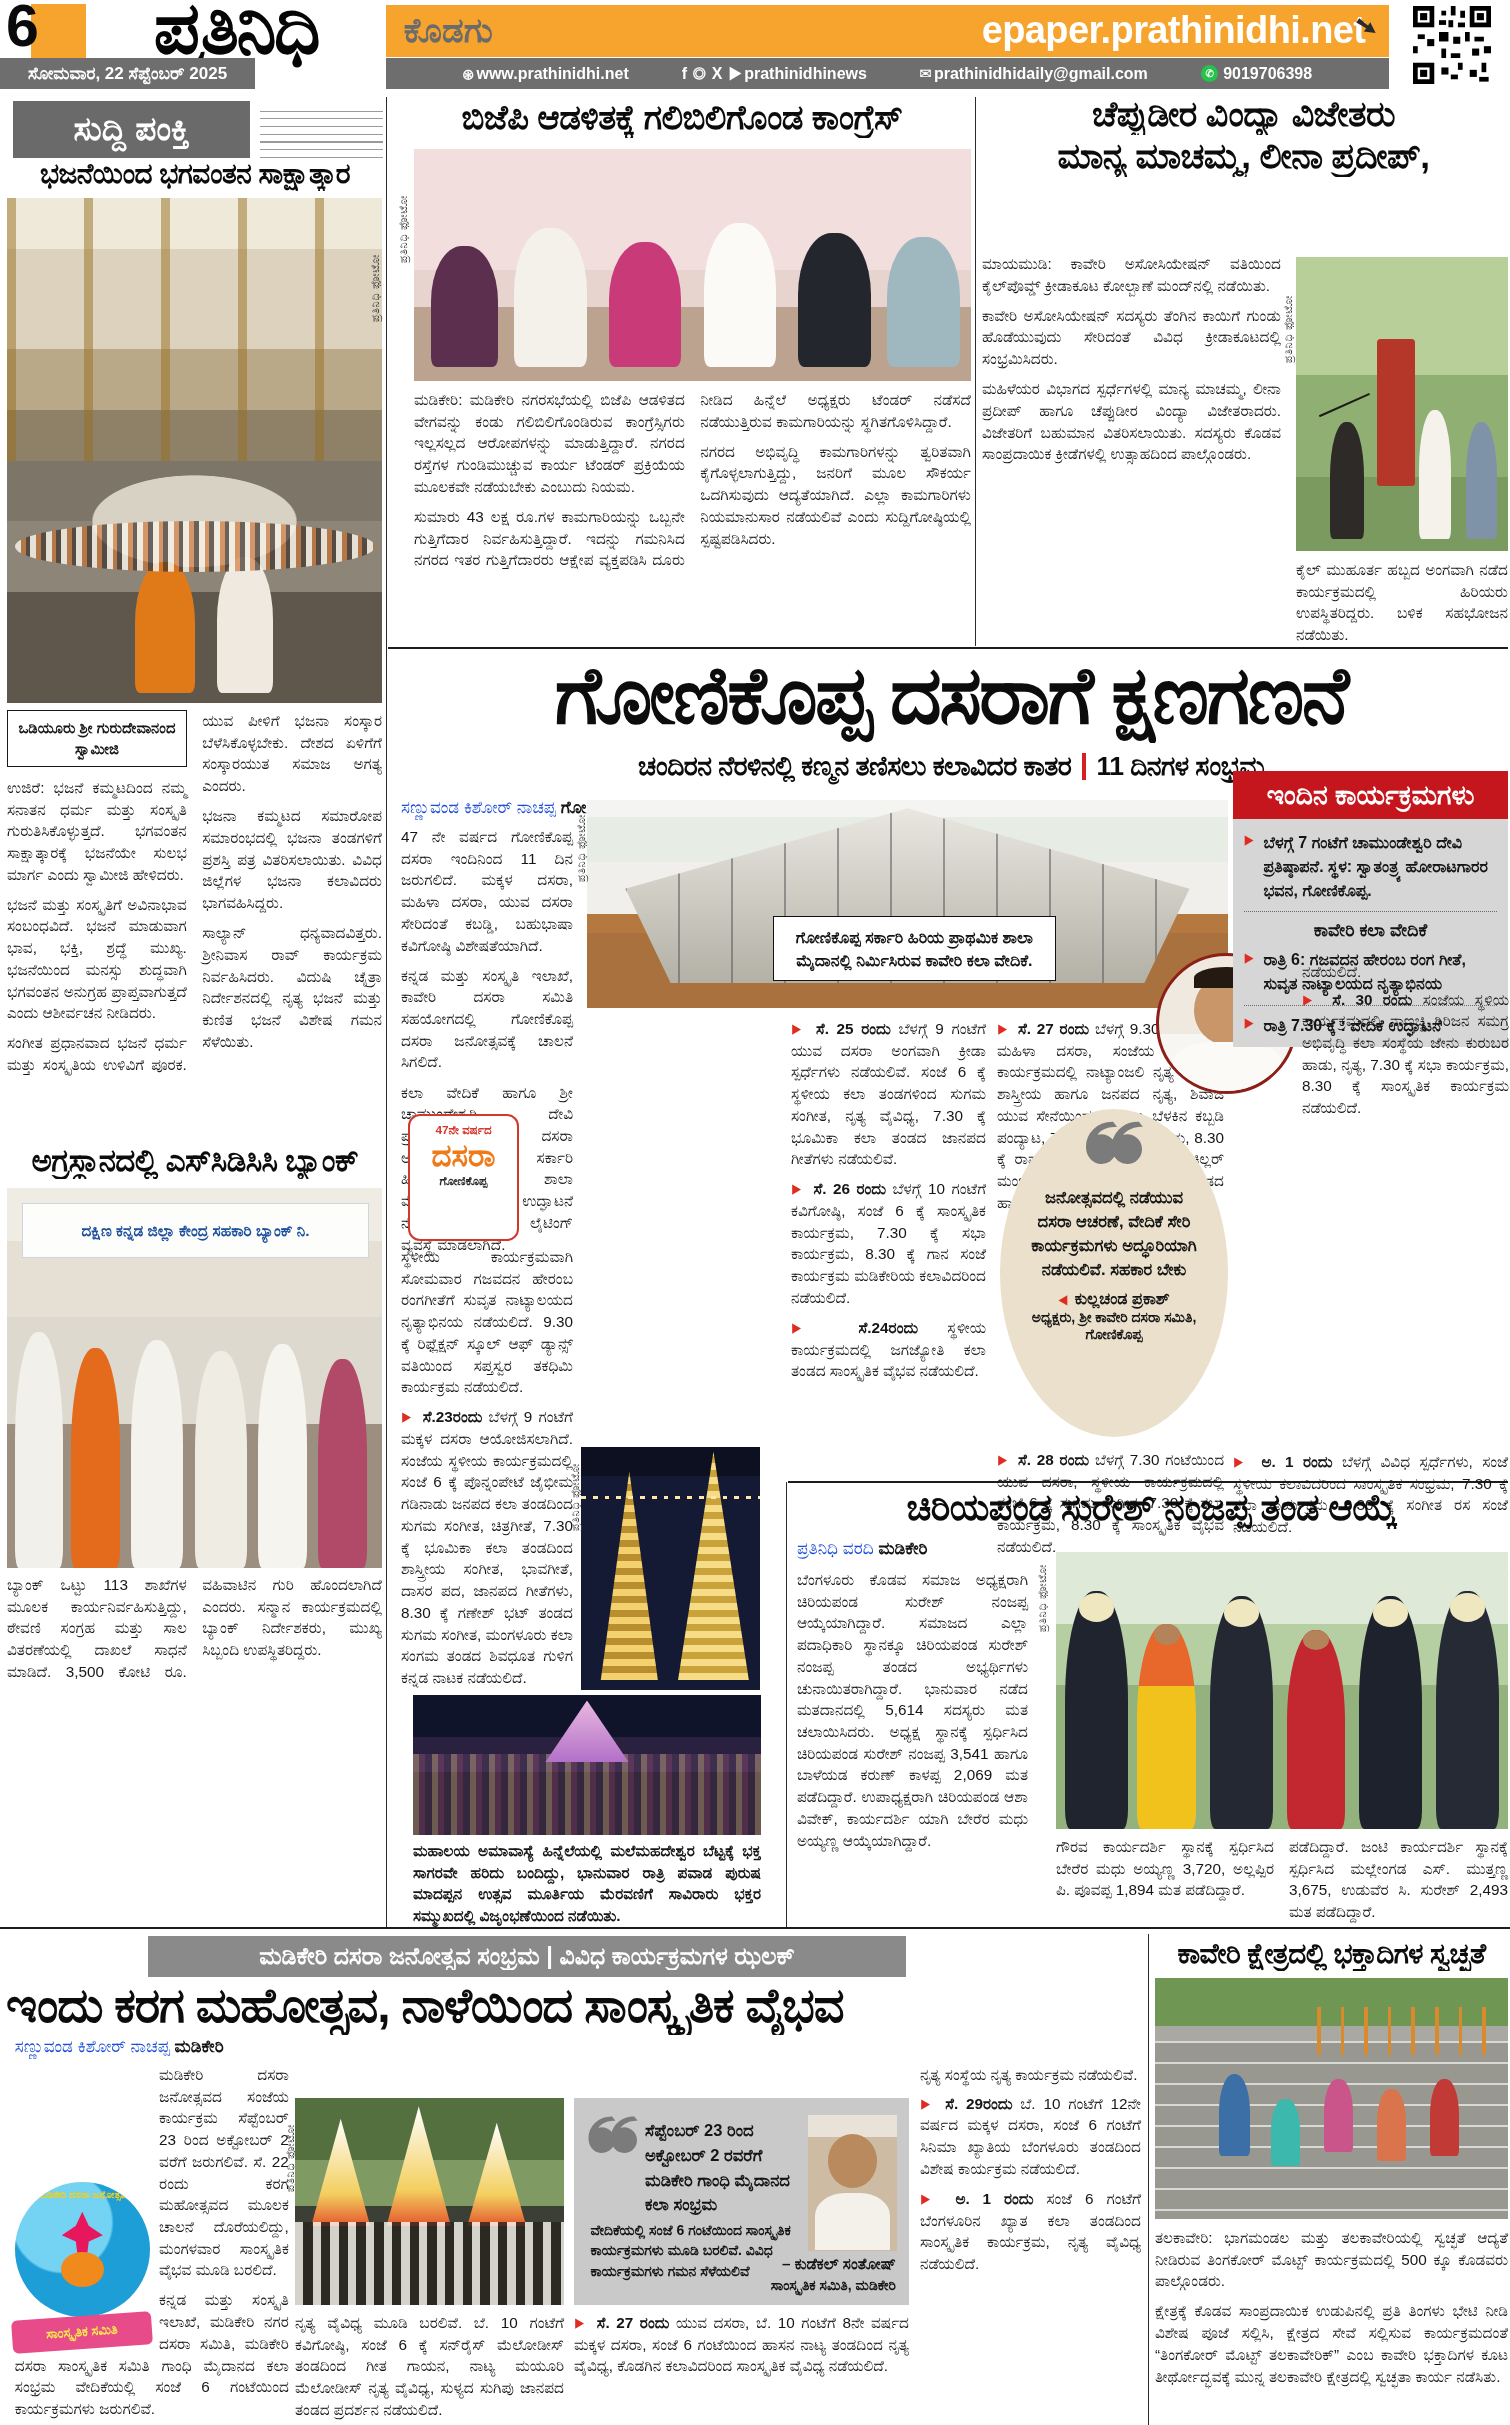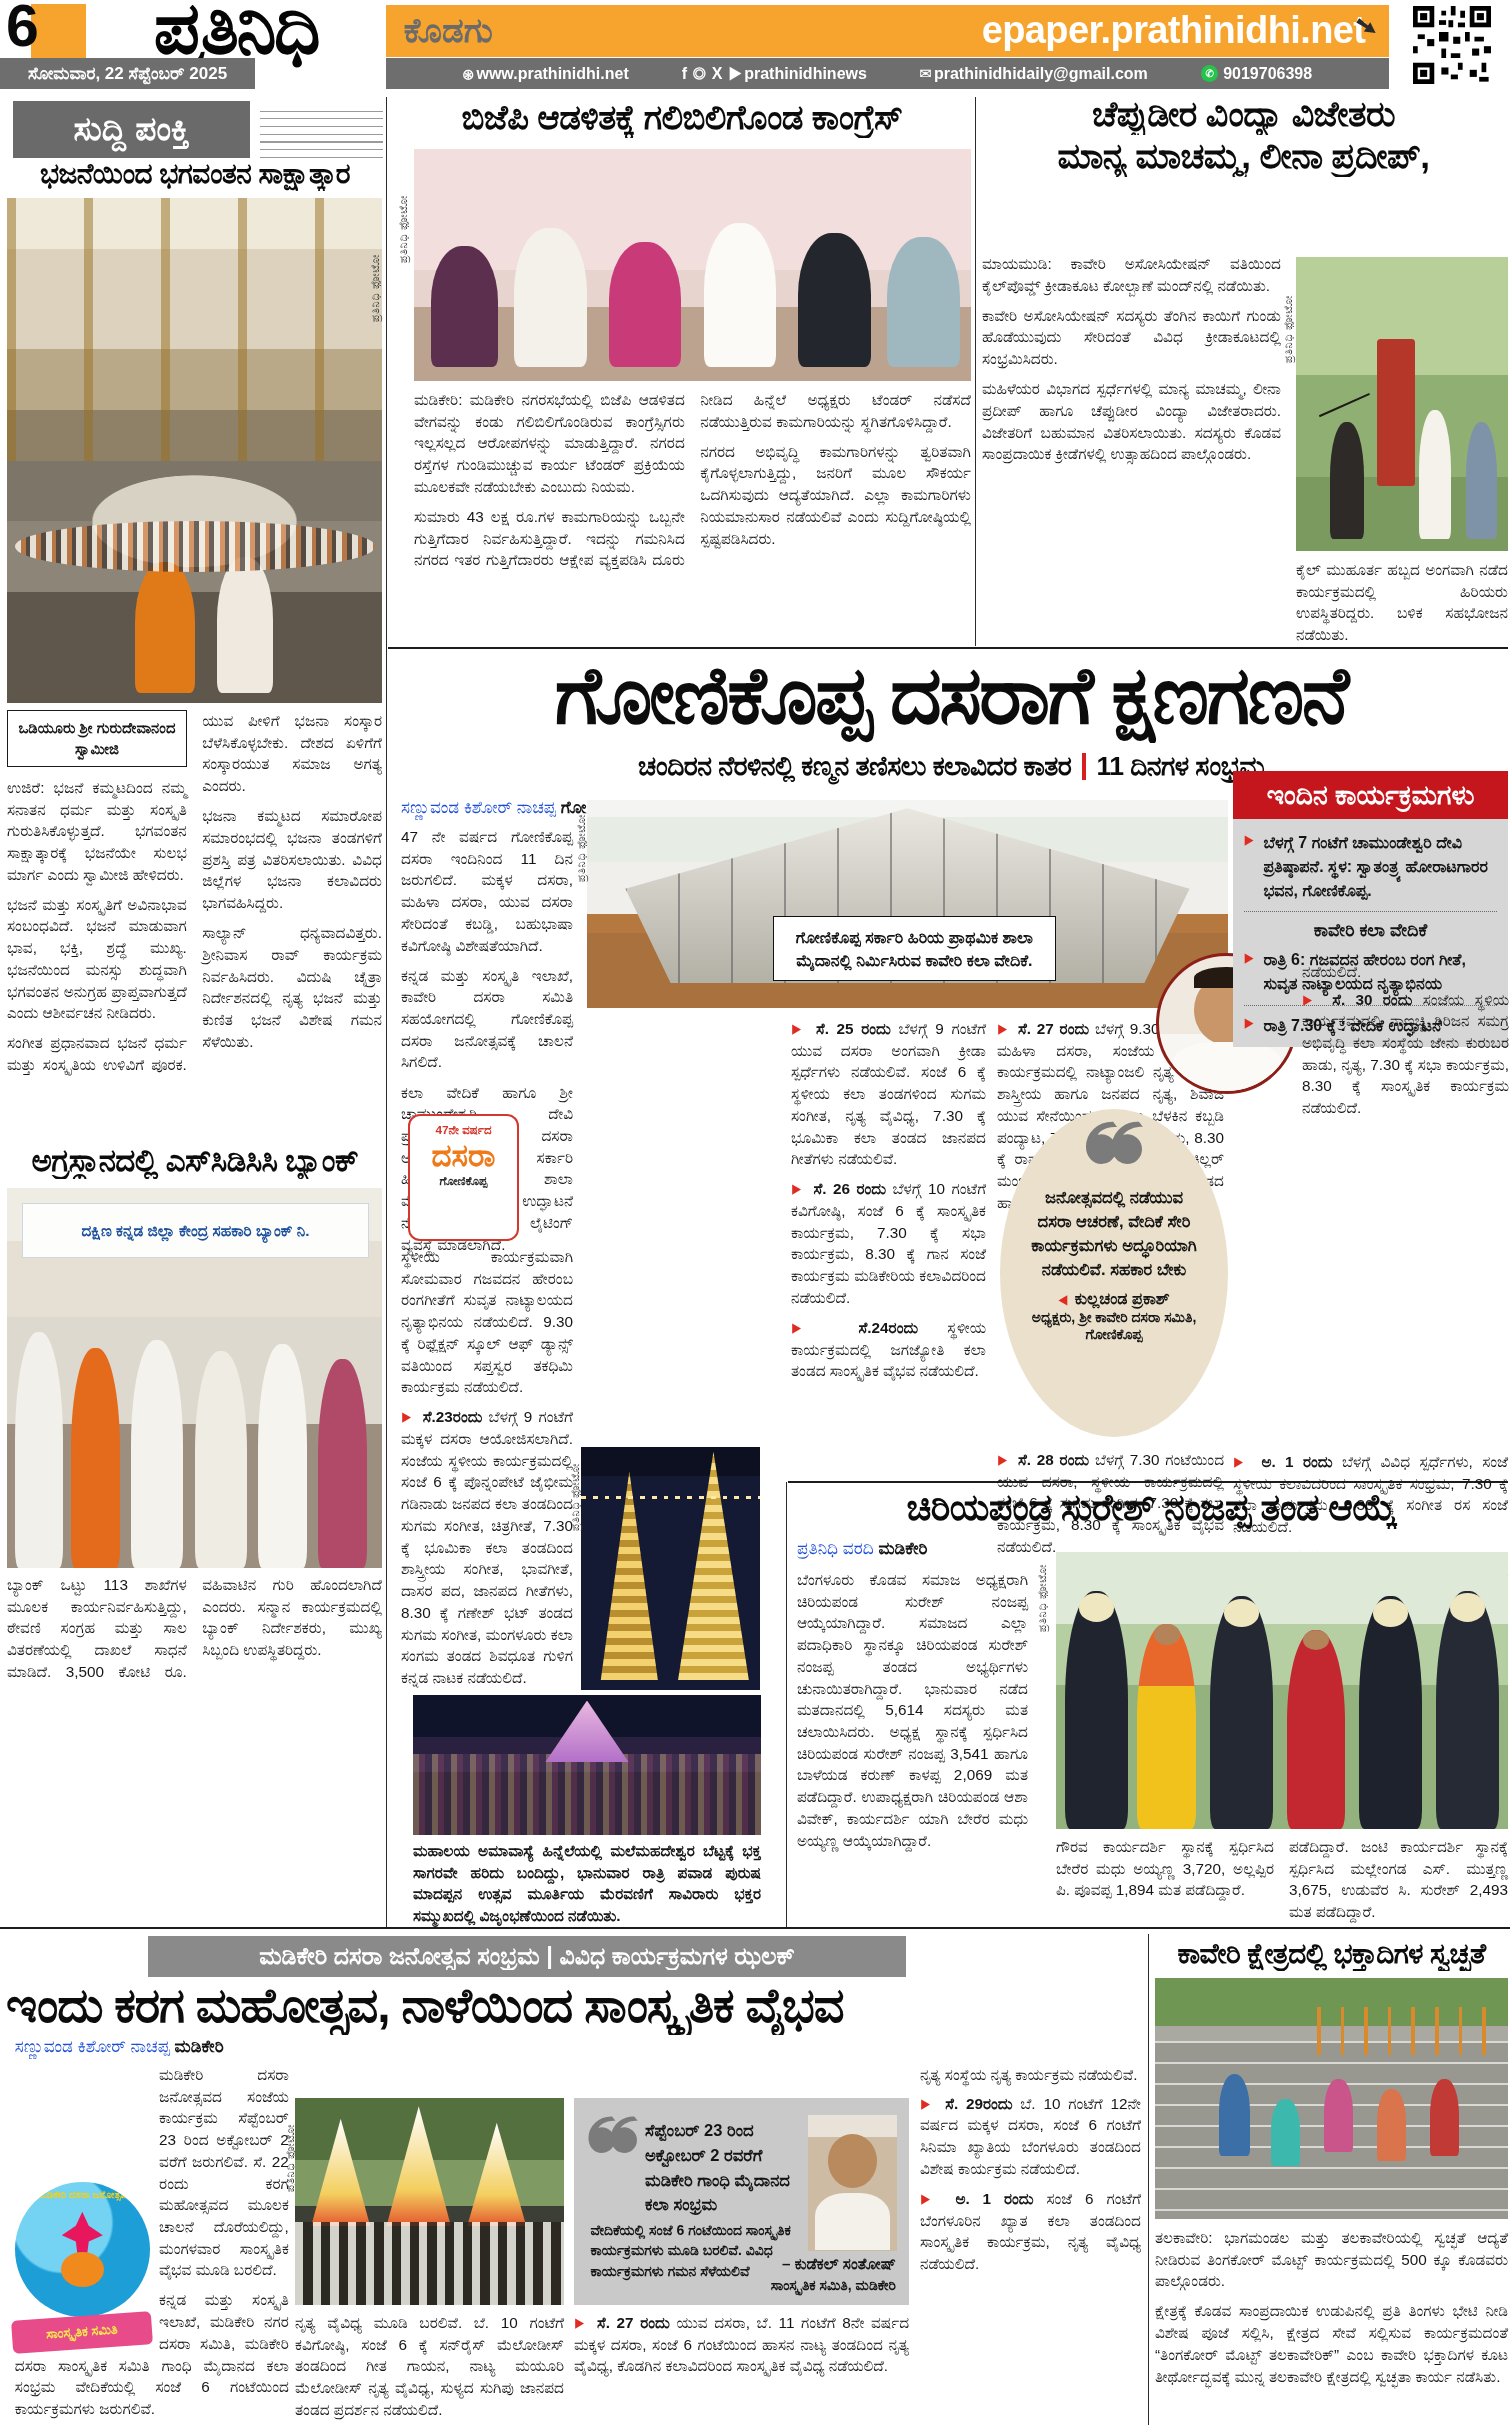--- a/index.html
+++ b/index.html
@@ -414,21 +414,21 @@
     <div style="position:absolute;right:13px;bottom:10.6px;font-size:14px;font-weight:bold;">ಸಾಂಸ್ಕೃತಿಕ ಸಮಿತಿ, ಮಡಿಕೇರಿ</div>
   </div>
 
   <div class="abs bt" style="left:295px;top:2312px;width:269px;height:110px;">
     <p style="margin:0;">ನೃತ್ಯ ವೈವಿಧ್ಯ ಮೂಡಿ ಬರಲಿವೆ. ಬೆ. 10 ಗಂಟೆಗೆ ಕವಿಗೋಷ್ಠಿ, ಸಂಜೆ 6 ಕ್ಕೆ ಸನ್‌ರೈಸ್ ಮೆಲೋಡೀಸ್ ತಂಡದಿಂದ ಗೀತ ಗಾಯನ, ನಾಟ್ಯ ಮಯೂರಿ ಮೆಲೋಡೀಸ್ ನೃತ್ಯ ವೈವಿಧ್ಯ, ಸುಳ್ಯದ ಸುಗಿಪು ಜಾನಪದ ತಂಡದ ಪ್ರದರ್ಶನ ನಡೆಯಲಿದೆ.</p>
   </div>
   <div class="abs bt" style="left:574px;top:2312px;width:335px;height:110px;">
     <p style="margin:0;">
       <span class="tri">▶</span>
       <b>ಸೆ. 27 ರಂದು</b>
-      <span>ಯುವ ದಸರಾ, ಬೆ. 11 ಗಂಟೆಗೆ 8ನೇ ವರ್ಷದ ಮಕ್ಕಳ ದಸರಾ, ಸಂಜೆ 6 ಗಂಟೆಯಿಂದ ಹಾಸನ ನಾಟ್ಯ ತಂಡದಿಂದ ನೃತ್ಯ ವೈವಿಧ್ಯ, ಕೊಡಗಿನ ಕಲಾವಿದರಿಂದ ಸಾಂಸ್ಕೃತಿಕ ವೈವಿಧ್ಯ ನಡೆಯಲಿದೆ.</span>
+      <span>ಯುವ ದಸರಾ, ಬೆ. 10 ಗಂಟೆಗೆ 8ನೇ ವರ್ಷದ ಮಕ್ಕಳ ದಸರಾ, ಸಂಜೆ 6 ಗಂಟೆಯಿಂದ ಹಾಸನ ನಾಟ್ಯ ತಂಡದಿಂದ ನೃತ್ಯ ವೈವಿಧ್ಯ, ಕೊಡಗಿನ ಕಲಾವಿದರಿಂದ ಸಾಂಸ್ಕೃತಿಕ ವೈವಿಧ್ಯ ನಡೆಯಲಿದೆ.</span>
     </p>
   </div>
   <div class="abs bt" style="left:920px;top:2064px;width:221px;height:358px;">
     <p style="margin:0 0 7px;">ನೃತ್ಯ ಸಂಸ್ಥೆಯ ನೃತ್ಯ ಕಾರ್ಯಕ್ರಮ ನಡೆಯಲಿವೆ.</p>
     <p style="margin:0 0 8.3px;">
       <span class="tri">▶</span>
       <b>ಸೆ. 29ರಂದು</b>
       <span>ಬೆ. 10 ಗಂಟೆಗೆ 12ನೇ ವರ್ಷದ ಮಕ್ಕಳ ದಸರಾ, ಸಂಜೆ 6 ಗಂಟೆಗೆ ಸಿನಿಮಾ ಖ್ಯಾತಿಯ ಬೆಂಗಳೂರು ತಂಡದಿಂದ ವಿಶೇಷ ಕಾರ್ಯಕ್ರಮ ನಡೆಯಲಿದೆ.</span>
     </p>
     <p style="margin:0;">

